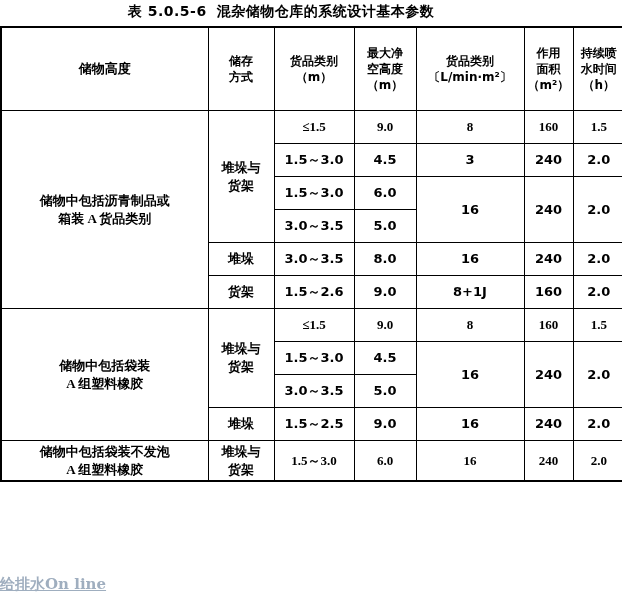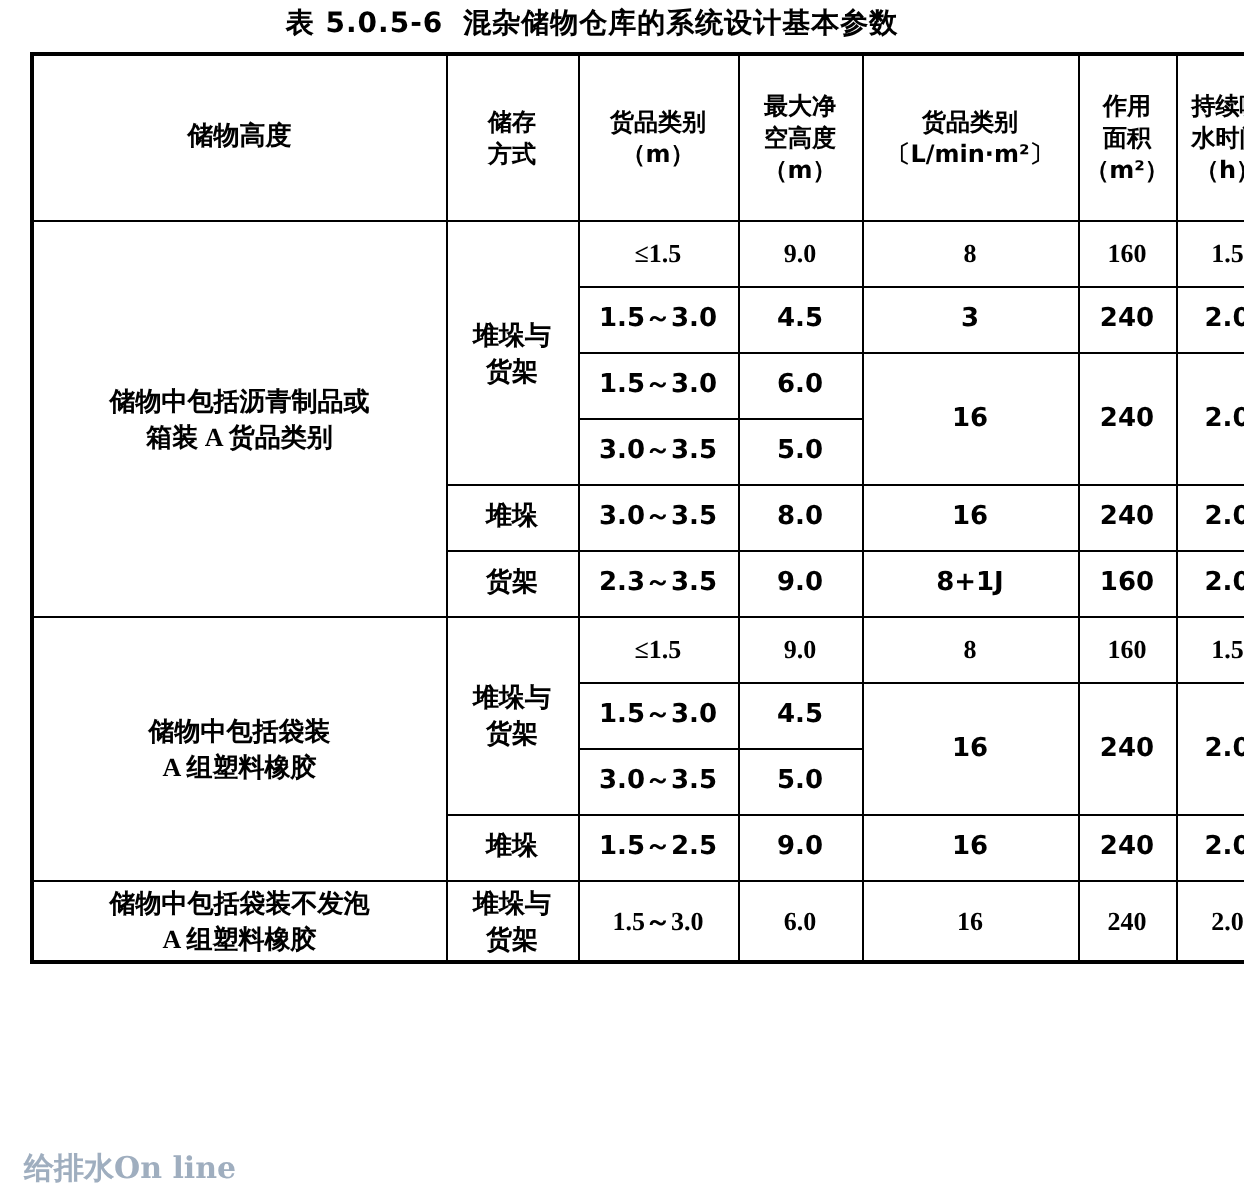--- a/index.html
+++ b/index.html
@@ -12,21 +12,20 @@
     height: 595px;
     font-family: "DejaVu Sans", "Liberation Sans", sans-serif;
     color: #000000;
     position: relative;
     overflow: hidden;
   }
   .page {
     width: 562px;
     height: 595px;
     position: relative;
-    padding-left: 15px;
   }
   .caption {
     text-align: center;
     font-size: 14px;
     font-weight: bold;
     letter-spacing: 0.5px;
     padding-top: 3px;
     padding-bottom: 5px;
     white-space: nowrap;
   }
@@ -65,29 +64,30 @@
     line-height: 1.9;
   }
   .unit {
     font-size: 12px;
   }
   .row-h {
     height: 33px;
   }
   .watermark {
     position: absolute;
-    left: 12px;
+    left: 0;
     bottom: 1px;
     font-size: 15px;
     font-weight: bold;
     color: #8fa0b4;
     font-family: "DejaVu Serif", "Liberation Serif", serif;
     letter-spacing: 0px;
     opacity: 0.85;
     white-space: nowrap;
+    text-decoration: underline;
   }
 </style>
 </head>
 <body>
 
 <div class="page">
 
   <div class="caption">
     <span class="cap-num">表 5.0.5-6</span><span>混杂储物仓库的系统设计基本参数</span>
   </div>
@@ -173,21 +173,21 @@
         <tr class="row-h">
           <td rowspan="1">堆垛</td>
           <td>3.0～3.5</td>
           <td>8.0</td>
           <td rowspan="1">16</td>
           <td rowspan="1">240</td>
           <td rowspan="1">2.0</td>
         </tr>
         <tr class="row-h">
           <td rowspan="1">货架</td>
-          <td>2.3～3.5</td>
+          <td>1.5～2.6</td>
           <td>9.0</td>
           <td rowspan="1">8+1J</td>
           <td rowspan="1">160</td>
           <td rowspan="1">2.0</td>
         </tr>
         <tr class="row-h thick-top">
           <td rowspan="4" class="cat-cell">
             <div>储物中包括袋装</div>
             <div>A 组塑料橡胶</div>
           </td>

